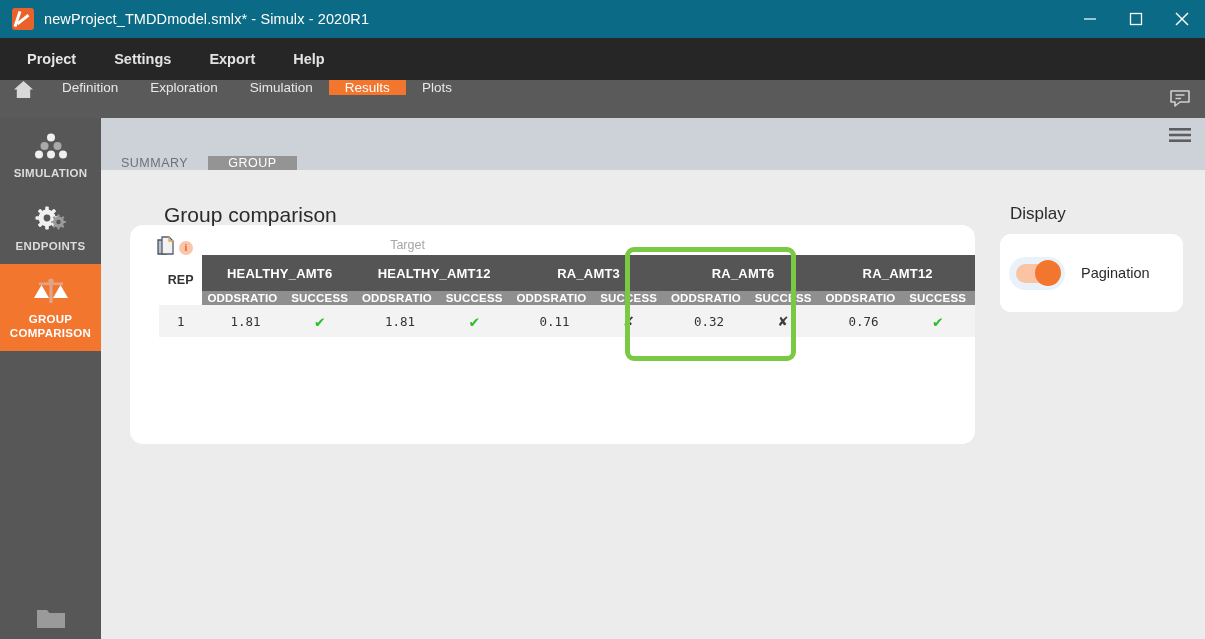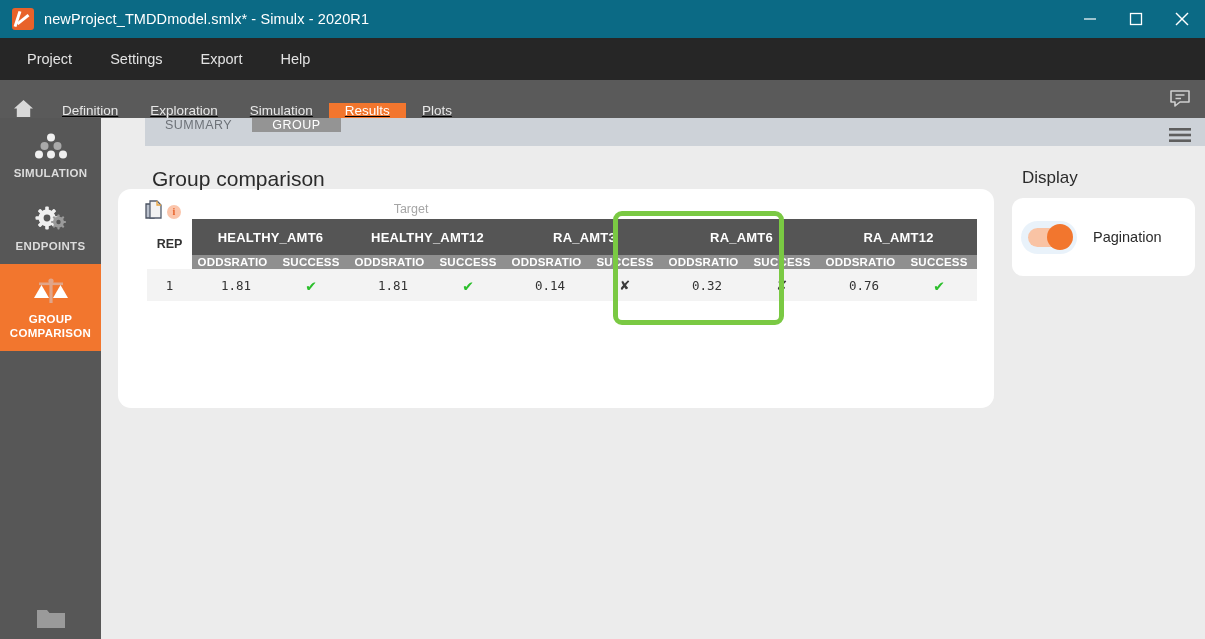--- a/index.html
+++ b/index.html
@@ -38,30 +38,30 @@
   .win-btn {
     width: 46px; height: 38px; display: flex; align-items: center; justify-content: center;
     color: #ffffff; font-size: 15px;
   }
   .win-btn svg { display: block; }
 
   
   .menubar {
     height: 42px; background: #262626; display: flex; align-items: flex-start;
     padding-left: 8px;
+    font-weight: bold;
   }
   .menu-item {
     color: #e3e3e3; font-size: 14.5px; padding: 0 19px; line-height: 42px;
   }
 
   
   .navbar {
-    height: 38px; background: #5a5a5a; display: flex; align-items: flex-end;
+    height: 38px; background: #5a5a5a; display: flex; align-items: flex-start;
     position: relative;
-    text-decoration: underline;
   }
   .nav-home {
     width: 46px; display: flex; align-items: center; justify-content: center;
   }
   .nav-item {
     display: flex; align-items: center; padding: 0 16px;
     color: #e8e8e8; font-size: 13.5px;
   }
   .nav-item.active { background: #f2762e; color: #ffffff; }
   .nav-chat {
@@ -88,34 +88,34 @@
   }
   .rail-bottom {
     position: absolute; bottom: 8px; left: 0; width: 100%;
     display: flex; justify-content: center;
   }
 
   
   .content { flex: 1; background: #ececec; display: flex; flex-direction: column; min-width: 0; }
 
   .tabstrip {
-    height: 28px; background: #cdd2d8; display: flex; align-items: flex-start;
-    position: relative; flex: none; margin-left: 44px;
+    height: 52px; background: #cdd2d8; display: flex; align-items: flex-end;
+    position: relative; flex: none;
   }
   .tab {
     display: flex; align-items: center; padding: 0 20px;
     font-size: 12.5px; color: #6d7278; letter-spacing: .5px;
   }
   .tab.active { background: #949494; color: #ffffff; }
   .tab-menu {
     position: absolute; right: 0; top: 0; width: 50px; height: 34px;
     display: flex; align-items: center; justify-content: center;
   }
 
-  .panel-area { flex: 1; display: flex; padding: 0; min-height: 0; }
+  .panel-area { flex: 1; display: flex; padding: 12px; min-height: 0; gap: 7px; }
   .main-col { flex: 1; min-width: 0; position: relative; }
   .side-col { width: 202px; flex: none; }
 
   .page-title {
     font-size: 21px; color: #2b2b2b; font-weight: normal;
     position: absolute; left: 51px; top: 21px; z-index: 3;
     white-space: nowrap;
   }
 
   .card {
@@ -379,21 +379,21 @@
                   <td class="cell num">1.81</td>
                   <td class="cell">
                     <span class="mark-ok">✔</span>
                   </td>
 
                   <td class="cell num">1.81</td>
                   <td class="cell">
                     <span class="mark-ok">✔</span>
                   </td>
 
-                  <td class="cell num">0.14</td>
+                  <td class="cell num">0.11</td>
                   <td class="cell">
                     <span class="mark-no">✘</span>
                   </td>
 
                   <td class="cell num">0.32</td>
                   <td class="cell">
                     <span class="mark-no">✘</span>
                   </td>
 
                   <td class="cell num">0.76</td>

